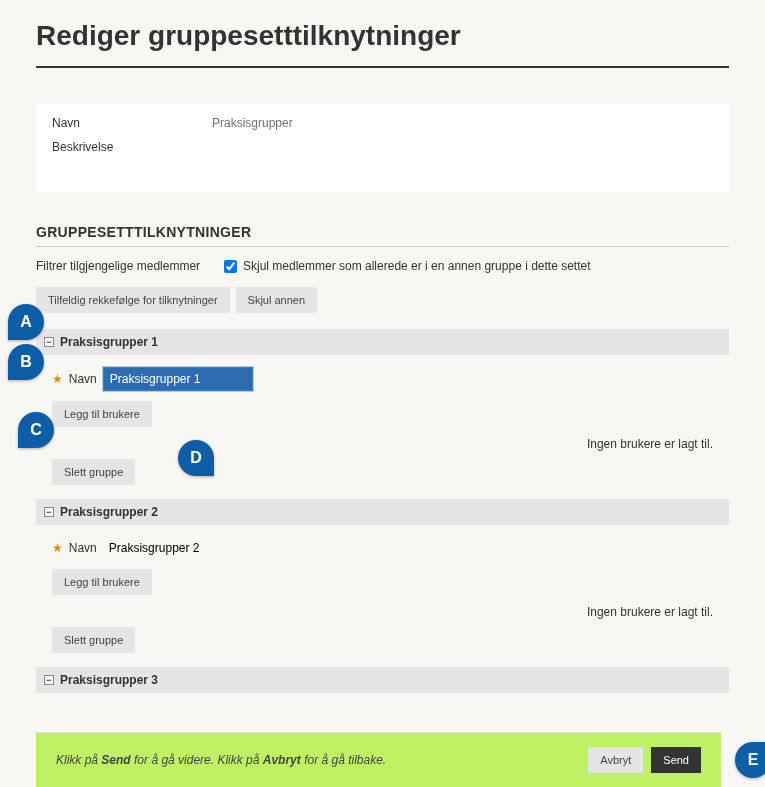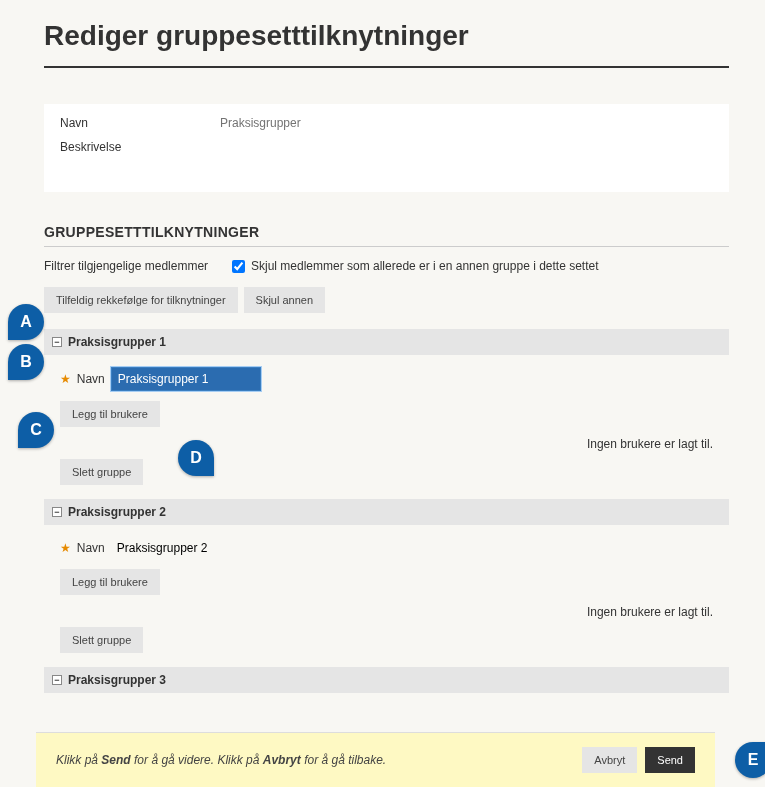--- a/index.html
+++ b/index.html
@@ -1,17 +1,17 @@
 <!DOCTYPE html>
 <html><head>
 <meta charset="utf-8">
 <style>
   * { box-sizing: border-box; margin: 0; padding: 0; }
   body { font-family: Arial, sans-serif; background: #000; display: flex; justify-content: center; }
-  .page { width: 765px; background: #f8f7f3; min-height: 787px; position: relative; padding: 20px 0 0 8px; }
+  .page { width: 765px; background: #f8f7f3; min-height: 787px; position: relative; padding: 20px 0 0 0; }
   .content { padding: 0 36px; }
   h1 { font-size: 28px; font-weight: bold; color: #333; margin-bottom: 14px; }
   .hr { border-top: 2px solid #333; margin-bottom: 36px; }
 
   .section-title { font-size: 14px; font-weight: bold; color: #333; border-bottom: 1px solid #ccc; padding-bottom: 6px; margin-bottom: 12px; letter-spacing: 0.3px; }
 
   .info-block { background: #fff; padding: 12px 16px 28px 16px; font-size: 12px; margin-bottom: 32px; }
   .info-row { display: flex; margin-bottom: 10px; }
   .info-label { width: 160px; color: #333; font-weight: 500; }
   .info-value { color: #737373; flex: 1; }
@@ -31,21 +31,21 @@
   .name-row { display: flex; align-items: center; gap: 6px; margin-bottom: 10px; }
   .star { color: #e68a00; font-size: 12px; }
   .name-label { color: #333; }
   .name-input { padding: 4px 6px; font-size: 12px; width: 150px; border: 1px solid #ddd; }
   .name-input.focused { border: 1px solid #3a7ec1; outline: 1px solid #a6cdf3; }
   .name-input.selected { background: #2b6cb0; color: #fff; }
   .name-static { padding: 4px 6px; width: 150px; }
 
   .no-users { margin: 10px 0 8px 0; color: #333; text-align: right; }
 
-  .footer { position: absolute; bottom: 0; left: 0; right: 14px; background: #fef9c3; border-top: 1px solid #ddd; padding: 14px 20px; display: flex; align-items: center; justify-content: space-between; font-size: 12px; font-style: italic; color: #444; margin: 0 36px; }
+  .footer { position: absolute; bottom: 0; left: 0; right: 8px; background: #bef264; border-top: 1px solid #ddd; padding: 14px 20px; display: flex; align-items: center; justify-content: space-between; font-size: 12px; font-style: italic; color: #444; margin: 0 36px; }
   .footer strong { font-style: italic; font-weight: bold; }
   .footer-actions { display: flex; gap: 8px; }
 
   .callout { position: absolute; width: 36px; height: 36px; background: #0d5ea6; color: #fff; border-radius: 50% 50% 50% 0; display: flex; align-items: center; justify-content: center; font-size: 16px; font-weight: bold; z-index: 10; box-shadow: 0 1px 3px rgba(0,0,0,.3); }
   .callout.a { top: 304px; left: 8px; }
   .callout.b { top: 344px; left: 8px; }
   .callout.c { top: 412px; left: 18px; }
   .callout.d { top: 440px; left: 178px; border-radius: 50% 50% 0 50%; }
   .callout.e { top: 742px; right: -6px; border-radius: 50% 0 50% 50%; }
 </style>

